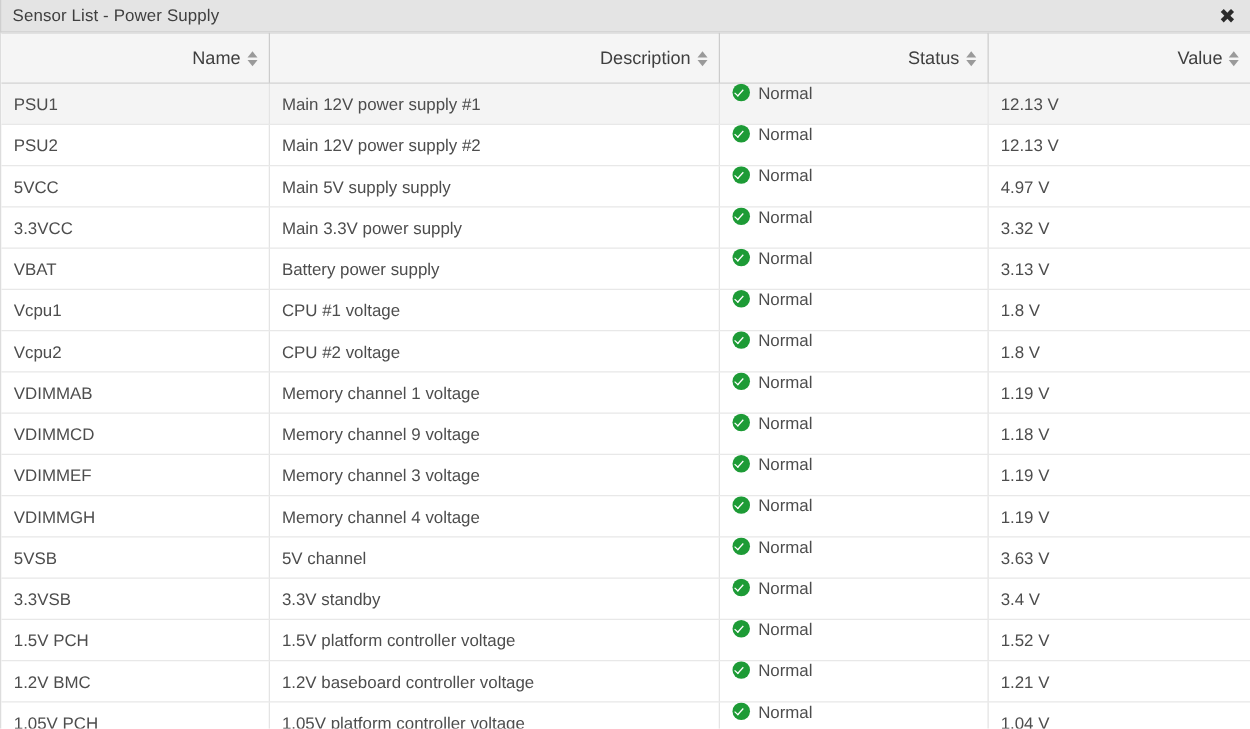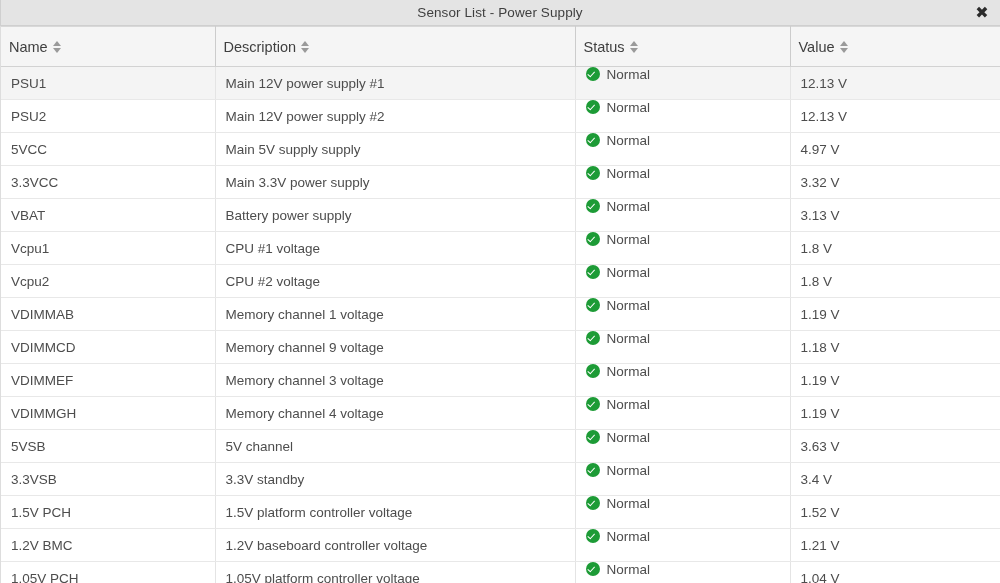--- a/index.html
+++ b/index.html
@@ -29,21 +29,20 @@
   .titlebar {
     height: 26px;
     box-sizing: border-box;
     background: #e4e4e4;
     border-bottom: 1px solid #cfcfcf;
     border-left: 1px solid #cfcfcf;
     display: flex;
     align-items: center;
     padding: 0 10px 0 9px;
     position: relative;
-    justify-content: center;
   }
   .titlebar-text {
     font-size: 13.5px;
     color: #3f3f3f;
     letter-spacing: 0.1px;
     white-space: nowrap;
   }
   .close-btn {
     position: absolute;
     right: 9px;
@@ -85,21 +84,21 @@
   thead th {
     height: 40px;
     box-sizing: border-box;
     background: #f5f5f5;
     border-bottom: 1px solid #d2d2d2;
     border-top: 1px solid #d8d8d8;
     border-right: 1px solid #cccccc;
     font-weight: normal;
     font-size: 14.5px;
     color: #3f3f3f;
-    text-align: left;
+    text-align: right;
     padding: 0 8px;
     white-space: nowrap;
   }
   thead th:last-child { border-right: none; }
 
   .th-inner {
     display: inline-flex;
     align-items: center;
     gap: 5px;
     cursor: pointer;

